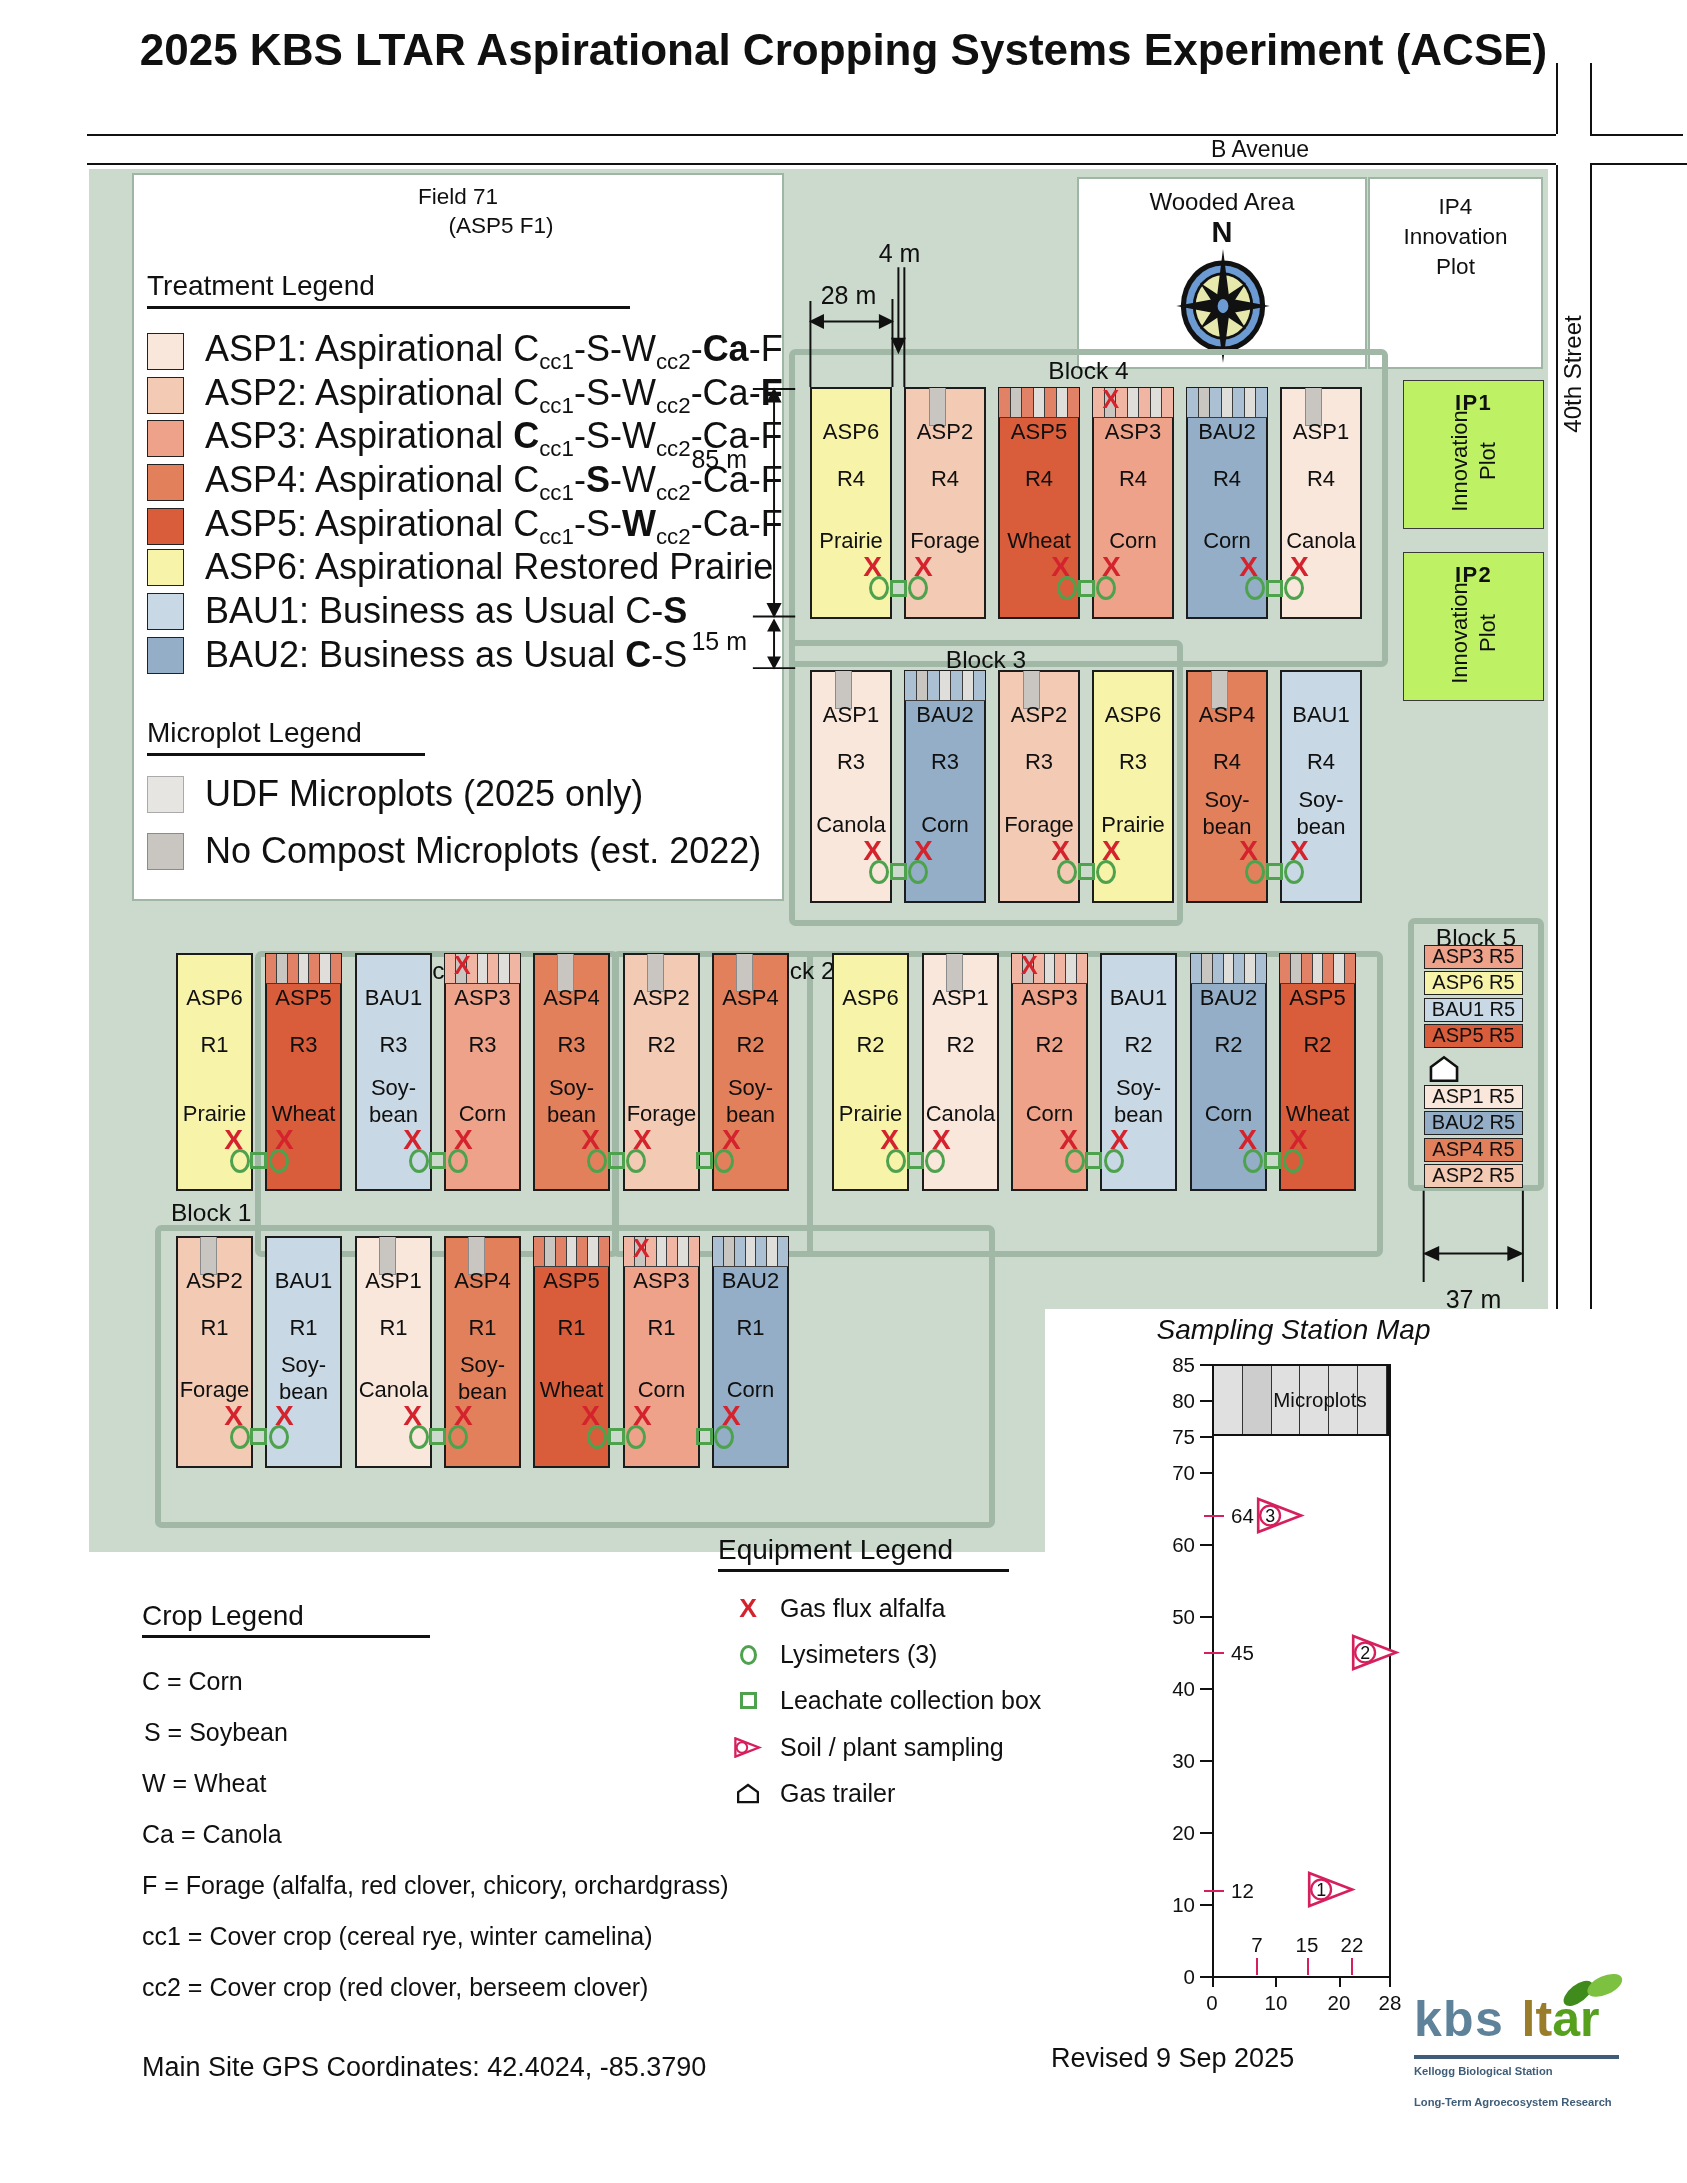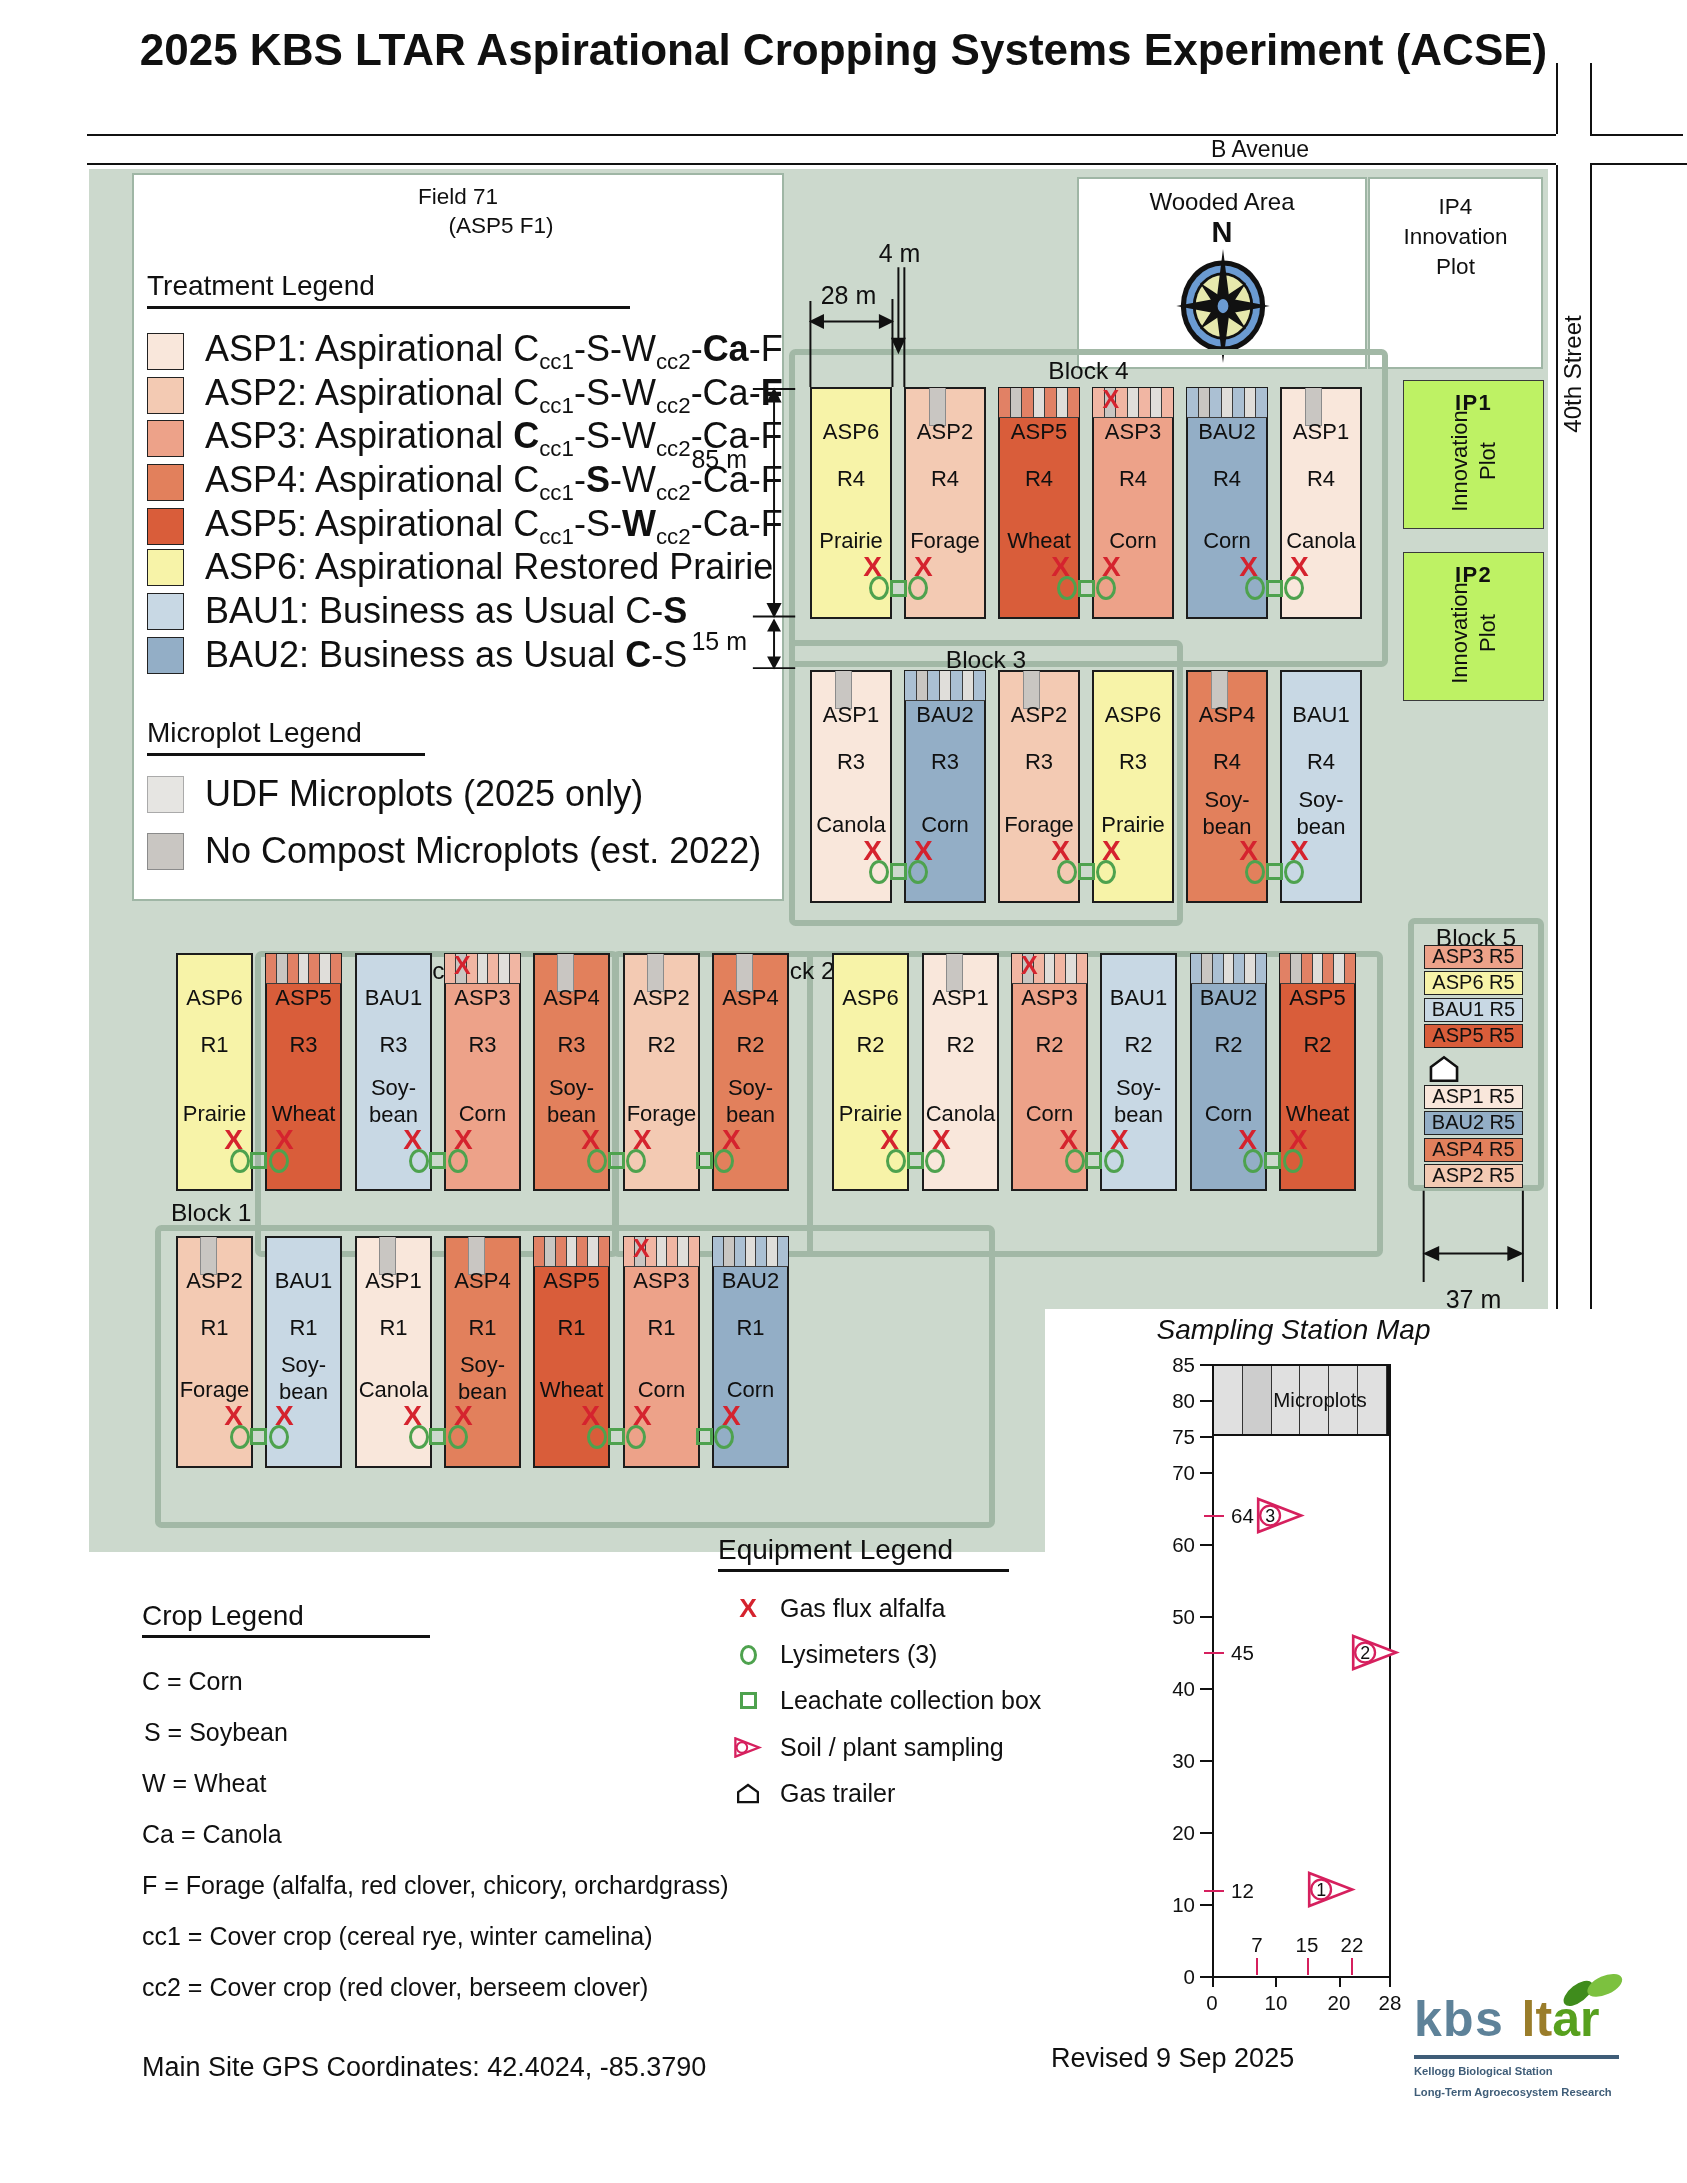--- a/index.html
+++ b/index.html
@@ -767,21 +767,21 @@
       <span style="font-size:50px;font-weight:700;color:#9a7d2b;margin-left:14.6px;">lt</span><span style="font-size:50px;font-weight:700;color:#57a01e;">ar</span>
       <span class="abs" style="right:-6.6px;top:-22.5px;">
         <svg width="73" height="40" viewBox="0 0 110 60">
           <ellipse cx="38" cy="38" rx="26" ry="13" transform="rotate(-38 38 38)" fill="#3f8c1c"></ellipse>
           <ellipse cx="78" cy="26" rx="28" ry="14" transform="rotate(-24 78 26)" fill="#7cc13f"></ellipse>
         </svg>
       </span>
     </div>
     <div style="height:4px;background:#3f5d78;margin:1.3px 0 5.3px 0;"></div>
     <div style="font-size:11.2px;font-weight:700;color:#3f5d78;">Kellogg Biological Station</div>
-    <div style="font-size:11.2px;font-weight:700;color:#3f5d78;margin-top:9px;">Long-Term Agroecosystem Research</div>
+    <div style="font-size:11.2px;font-weight:700;color:#3f5d78;margin-top:19px;">Long-Term Agroecosystem Research</div>
   </div>
 
   <svg class="abs" style="left:0;top:0;pointer-events:none;" width="1687" height="2183" viewBox="0 0 2550 3300">
     <g stroke="#111" stroke-width="3" fill="#111">
       <line x1="1358" y1="404" x2="1358" y2="514"></line>
         <polygon points="1358,532 1349,512 1367,512"></polygon>
       <line x1="1349" y1="452" x2="1349" y2="585"></line>
         <line x1="1367" y1="404" x2="1367" y2="585"></line>
       <line x1="1225" y1="455" x2="1225" y2="585"></line>
       <line x1="1238" y1="486" x2="1336" y2="486"></line>

